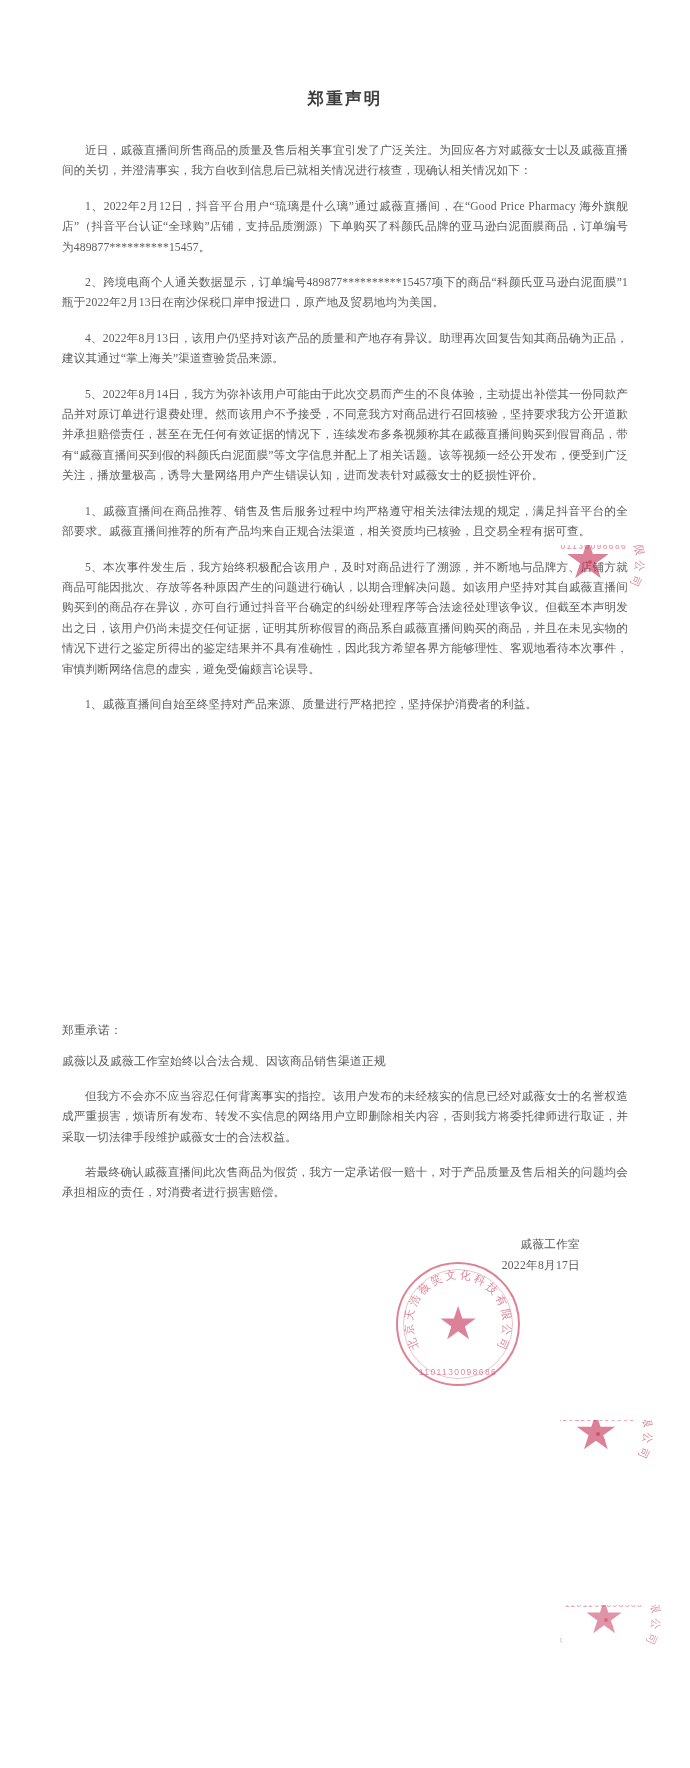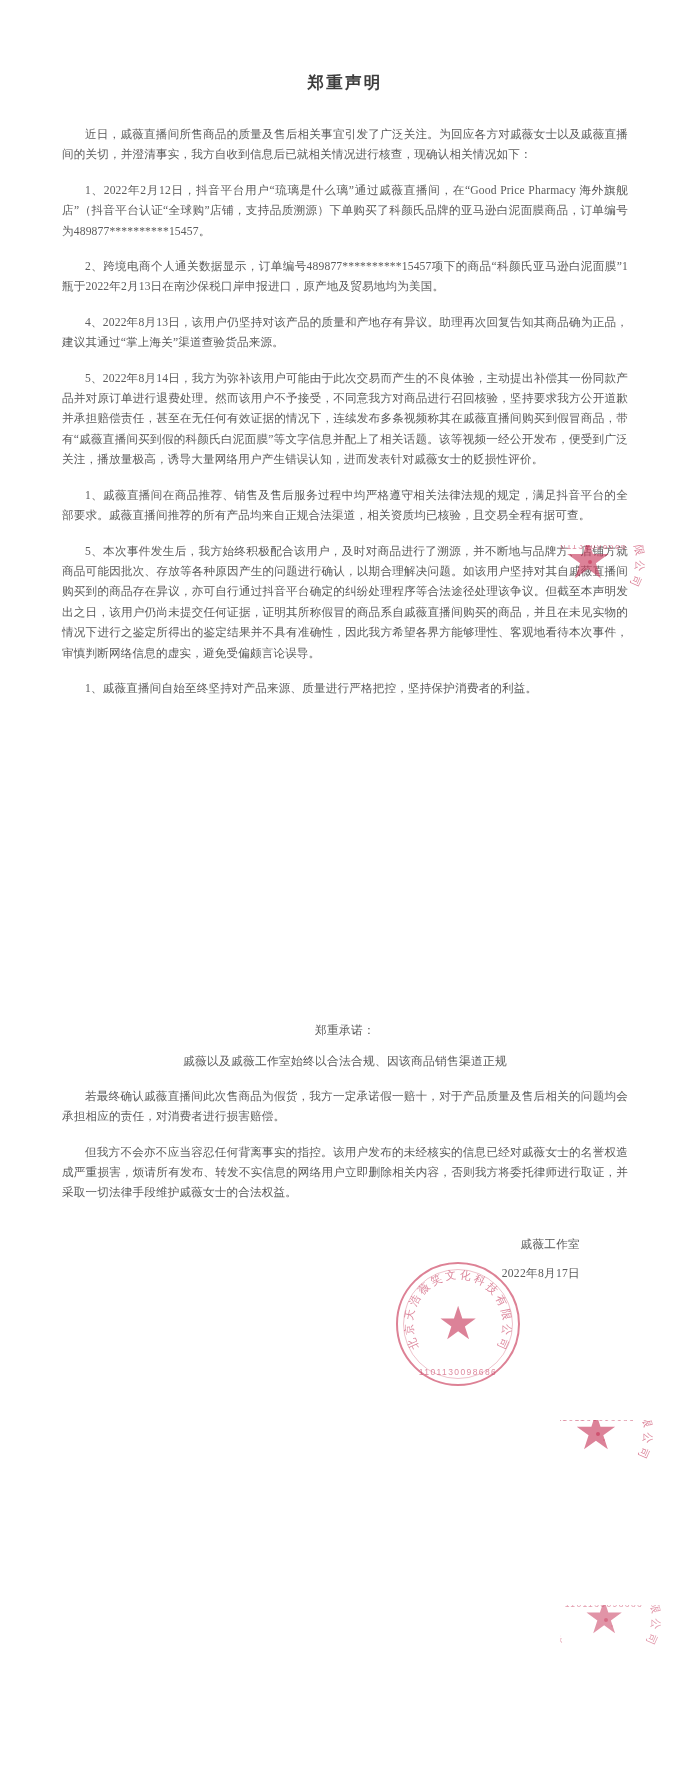--- a/index.html
+++ b/index.html
@@ -17,21 +17,21 @@
   }
 
   
   .page {
     position: absolute;
     left: 0;
     width: 690px;
     background: #ffffff;
     box-sizing: border-box;
   }
-  #page-one { top: 0; height: 930px; }
+  #page-one { top: 16px; height: 930px; }
   #page-two { top: 930px; height: 838px; }
 
   .page-inner {
     position: relative;
     padding: 0 62px 0 62px;
     box-sizing: border-box;
     width: 690px;
   }
 
   
@@ -60,35 +60,34 @@
   }
 
   
   .pledge-head {
     font-size: 11.8px;
     line-height: 20.4px;
     color: #5b5b5b;
     margin: 0 0 11px 0;
     text-indent: 0;
     letter-spacing: 0.2px;
-    text-align: center;
   }
 
   
   .signature {
     position: relative;
     margin-top: 30px;
     text-align: right;
     padding-right: 48px;
     font-size: 11.6px;
     line-height: 21px;
     color: #5b5b5b;
     z-index: 3;
   }
-  .signature div { letter-spacing: 0.3px; margin-top: 8px; }
+  .signature div { letter-spacing: 0.3px; }
 
   
   .stamp {
     position: absolute;
     border-radius: 50%;
     pointer-events: none;
     z-index: 2;
   }
   .stamp-ring {
     position: absolute;
@@ -196,23 +195,23 @@
 
 <div class="page-gap"></div>
 
 <div class="page" id="page-two">
   <div class="page-inner" style="padding-top:90px;">
 
     <div class="pledge-head">郑重承诺：</div>
 
     <div class="pledge-head">戚薇以及戚薇工作室始终以合法合规、因该商品销售渠道正规</div>
 
+    <p class="para">但我方不会亦不应当容忍任何背离事实的指控。该用户发布的未经核实的信息已经对戚薇女士的名誉权造成严重损害，烦请所有发布、转发不实信息的网络用户立即删除相关内容，否则我方将委托律师进行取证，并采取一切法律手段维护戚薇女士的合法权益。</p>
+
     <p class="para">若最终确认戚薇直播间此次售商品为假货，我方一定承诺假一赔十，对于产品质量及售后相关的问题均会承担相应的责任，对消费者进行损害赔偿。</p>
-
-    <p class="para">但我方不会亦不应当容忍任何背离事实的指控。该用户发布的未经核实的信息已经对戚薇女士的名誉权造成严重损害，烦请所有发布、转发不实信息的网络用户立即删除相关内容，否则我方将委托律师进行取证，并采取一切法律手段维护戚薇女士的合法权益。</p>
 
     <div class="signature">
       <div>戚薇工作室</div>
       <div>2022年8月17日</div>
     </div>
 
   </div>
 </div>
 
 <div class="stamp" id="stamp-signature">

